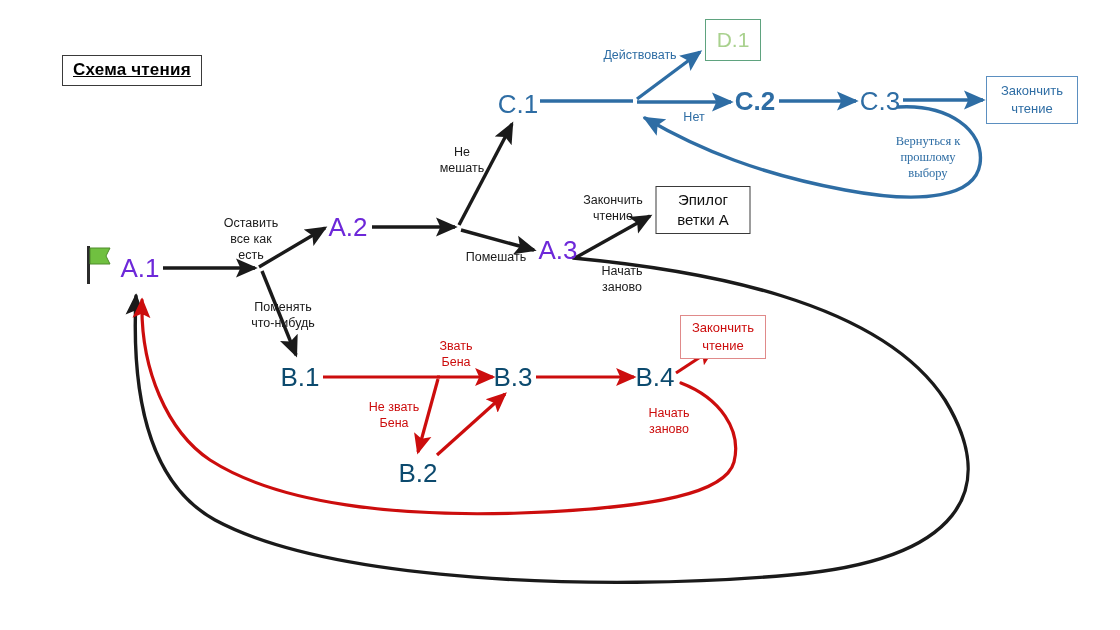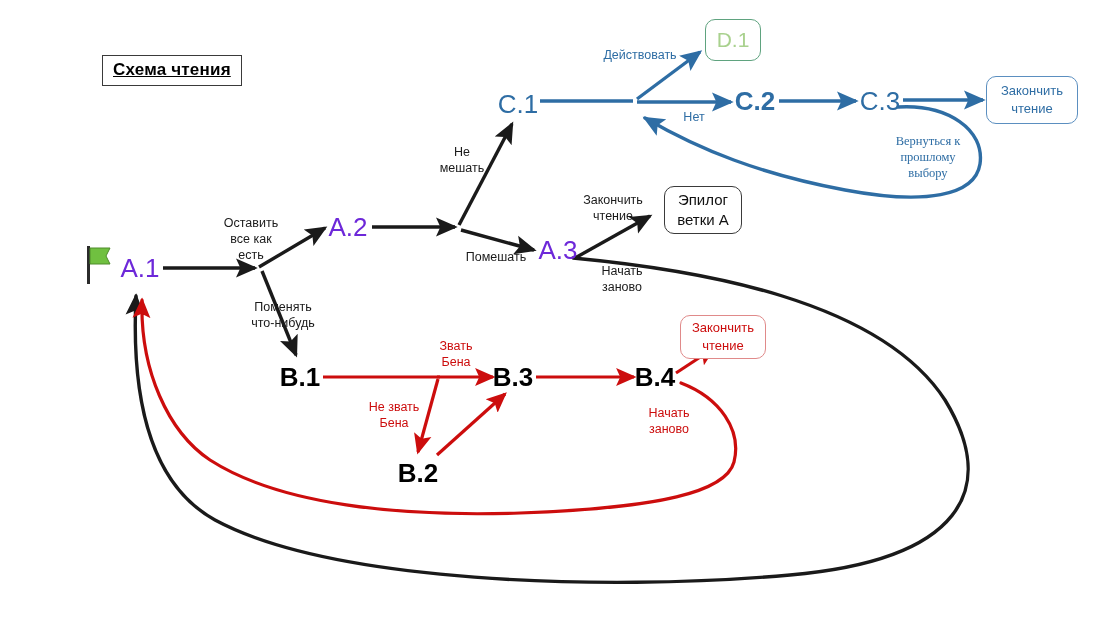--- a/index.html
+++ b/index.html
@@ -26,41 +26,40 @@
   }
 
   
   .title-box {
     position: absolute;
     left: 62px;
     top: 55px;
     border: 1px solid #3a3a3a;
     padding: 4px 10px 5px 10px;
     background: #fff;
-    margin-left: 40px;
   }
   .title-box span {
     font-size: 17px;
     font-weight: bold;
     color: #000;
     text-decoration: underline;
     letter-spacing: .2px;
   }
 
   
   .node {
     position: absolute;
     font-size: 26px;
     line-height: 1;
     white-space: nowrap;
     transform: translate(-50%, -50%);
   }
   .node.black { color: #6d28d9; }
   .node.blue  { color: #2e6da4; }
-  .node.red   { color: #000000; font-weight: bold; }
+  .node.red   { color: #0c4a6e; }
 
   
   .elabel {
     position: absolute;
     font-size: 12.5px;
     line-height: 1.28;
     text-align: center;
     white-space: pre-line;
     transform: translate(-50%, -50%);
   }
@@ -74,21 +73,20 @@
     box-sizing: border-box;
     display: flex;
     align-items: center;
     justify-content: center;
     text-align: center;
     font-size: 13px;
     line-height: 1.35;
     white-space: pre-line;
     background: #ffffff;
     transform: translate(-50%, -50%);
-    border-radius: 10px;
   }
   .tbox.black { border: 1px solid #3a3a3a; color: #111; font-size: 15px; }
   .tbox.blue  { border: 1px solid #5b8fc0; color: #2e6da4; }
   .tbox.red   { border: 1px solid #e08a8a; color: #cc0d0d; }
   .tbox.green {
     border: 1px solid #5fa37f;
     color: #a9d18e;
     font-size: 21px;
   }
 
@@ -181,21 +179,21 @@
   <div class="node blue" style="left:880px; top:101px;">C.3</div>
 
   <div class="node red" style="left:300px; top:377px;">B.1</div>
   <div class="node red" style="left:418px; top:473px;">B.2</div>
   <div class="node red" style="left:513px; top:377px;">B.3</div>
   <div class="node red" style="left:655px; top:377px;">B.4</div>
 
   <div class="tbox green" style="left:733px; top:40px; width:56px; height:42px;">D.1</div>
   <div class="tbox blue" style="left:1032px; top:100px; width:92px; height:48px;">Закончить
 чтение</div>
-  <div class="tbox black" style="left:703px; top:210px; width:78px; height:48px;">Эпилог
+  <div class="tbox black" style="left:703px; top:210px; width:95px; height:48px;">Эпилог
 ветки А</div>
   <div class="tbox red" style="left:723px; top:337px; width:86px; height:44px;">Закончить
 чтение</div>
 
   <div class="elabel black" style="left:251px; top:239px;">Оставить
 все как
 есть</div>
   <div class="elabel black" style="left:239px; top:315px;margin-left:44px;">Поменять
 что-нибудь</div>
   <div class="elabel black" style="left:462px; top:160px;">Не

